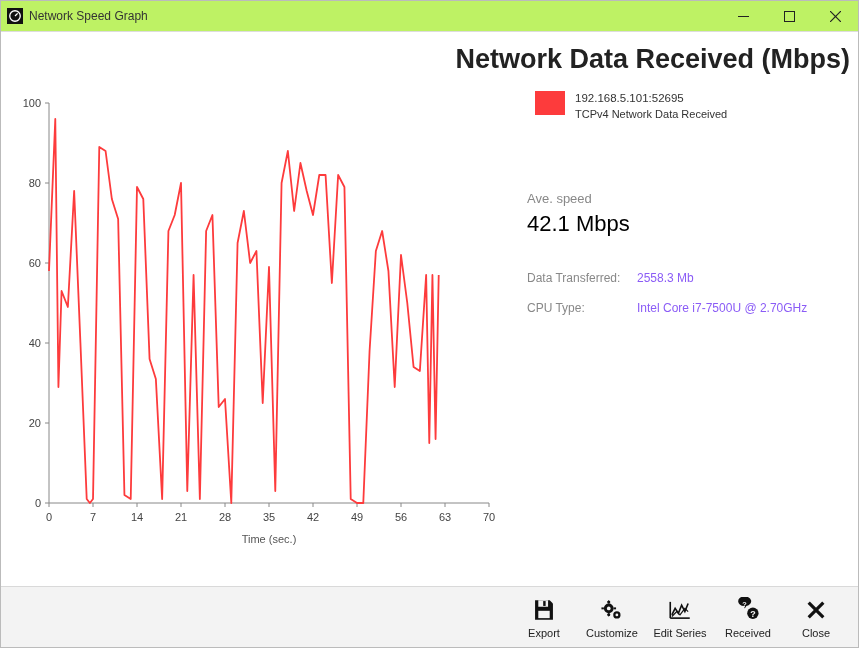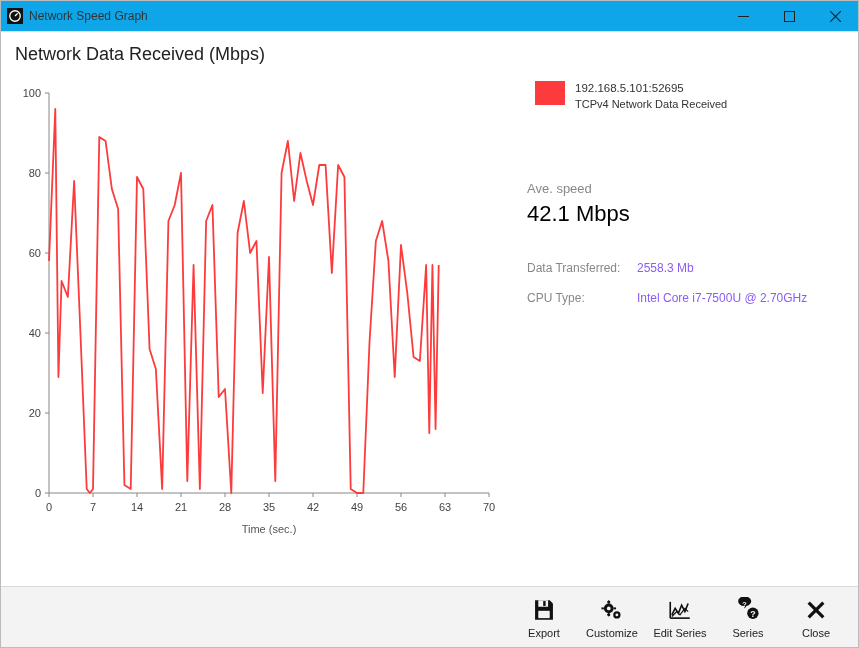--- a/index.html
+++ b/index.html
@@ -17,21 +17,21 @@
     width: 859px;
     height: 648px;
     display: flex;
     flex-direction: column;
     border: 1px solid #bbb;
     box-sizing: border-box;
   }
   
   .titlebar {
     height: 30px;
-    background: #0ea5e9;
+    background: #bef264;
     display: flex;
     align-items: center;
     border-bottom: 1px solid #ddd;
   }
   .titlebar .app-icon {
     width: 16px;
     height: 16px;
     margin: 0 6px;
     background: #111;
     display: inline-flex;
@@ -58,24 +58,25 @@
   .titlebar .winbtn svg { width: 11px; height: 11px; }
   
   .content {
     flex: 1;
     position: relative;
     background: #fff;
     padding: 8px 8px 0 8px;
     box-sizing: border-box;
   }
   .chart-title {
-    font-size: 18px;
-    font-weight: 400;
+    font-size: 27px;
+    font-weight: 700;
     color: #222;
     margin: 4px 0 8px 6px;
+    text-align: right;
   }
   .chart-area {
     display: flex;
     align-items: flex-start;
   }
   .plot-wrap {
     position: relative;
     width: 500px;
     height: 480px;
   }
@@ -334,21 +335,21 @@
     </div>
     <div class="toolbtn">
       <div class="glyph">
         <svg viewBox="0 0 32 32">
             <path fill="#111" d="M4 6a8 6 0 1 1 10 5l-2 3-1-3a8 6 0 0 1-7-5z"></path>
             <text x="9" y="12" font-size="9" fill="#f3f3f3" font-weight="bold">?</text>
             <circle cx="22" cy="20" r="7" fill="#111"></circle>
             <text x="22" y="24" font-size="11" fill="#f3f3f3" text-anchor="middle" font-weight="bold">?</text>
           </svg>
       </div>
-      <div class="lbl">Series</div>
+      <div class="lbl">Received</div>
     </div>
     <div class="toolbtn">
       <div class="glyph">
         <svg viewBox="0 0 32 32">
             <line x1="7" y1="7" x2="25" y2="25" stroke="#111" stroke-width="4"></line>
             <line x1="25" y1="7" x2="7" y2="25" stroke="#111" stroke-width="4"></line>
           </svg>
       </div>
       <div class="lbl">Close</div>
     </div>

